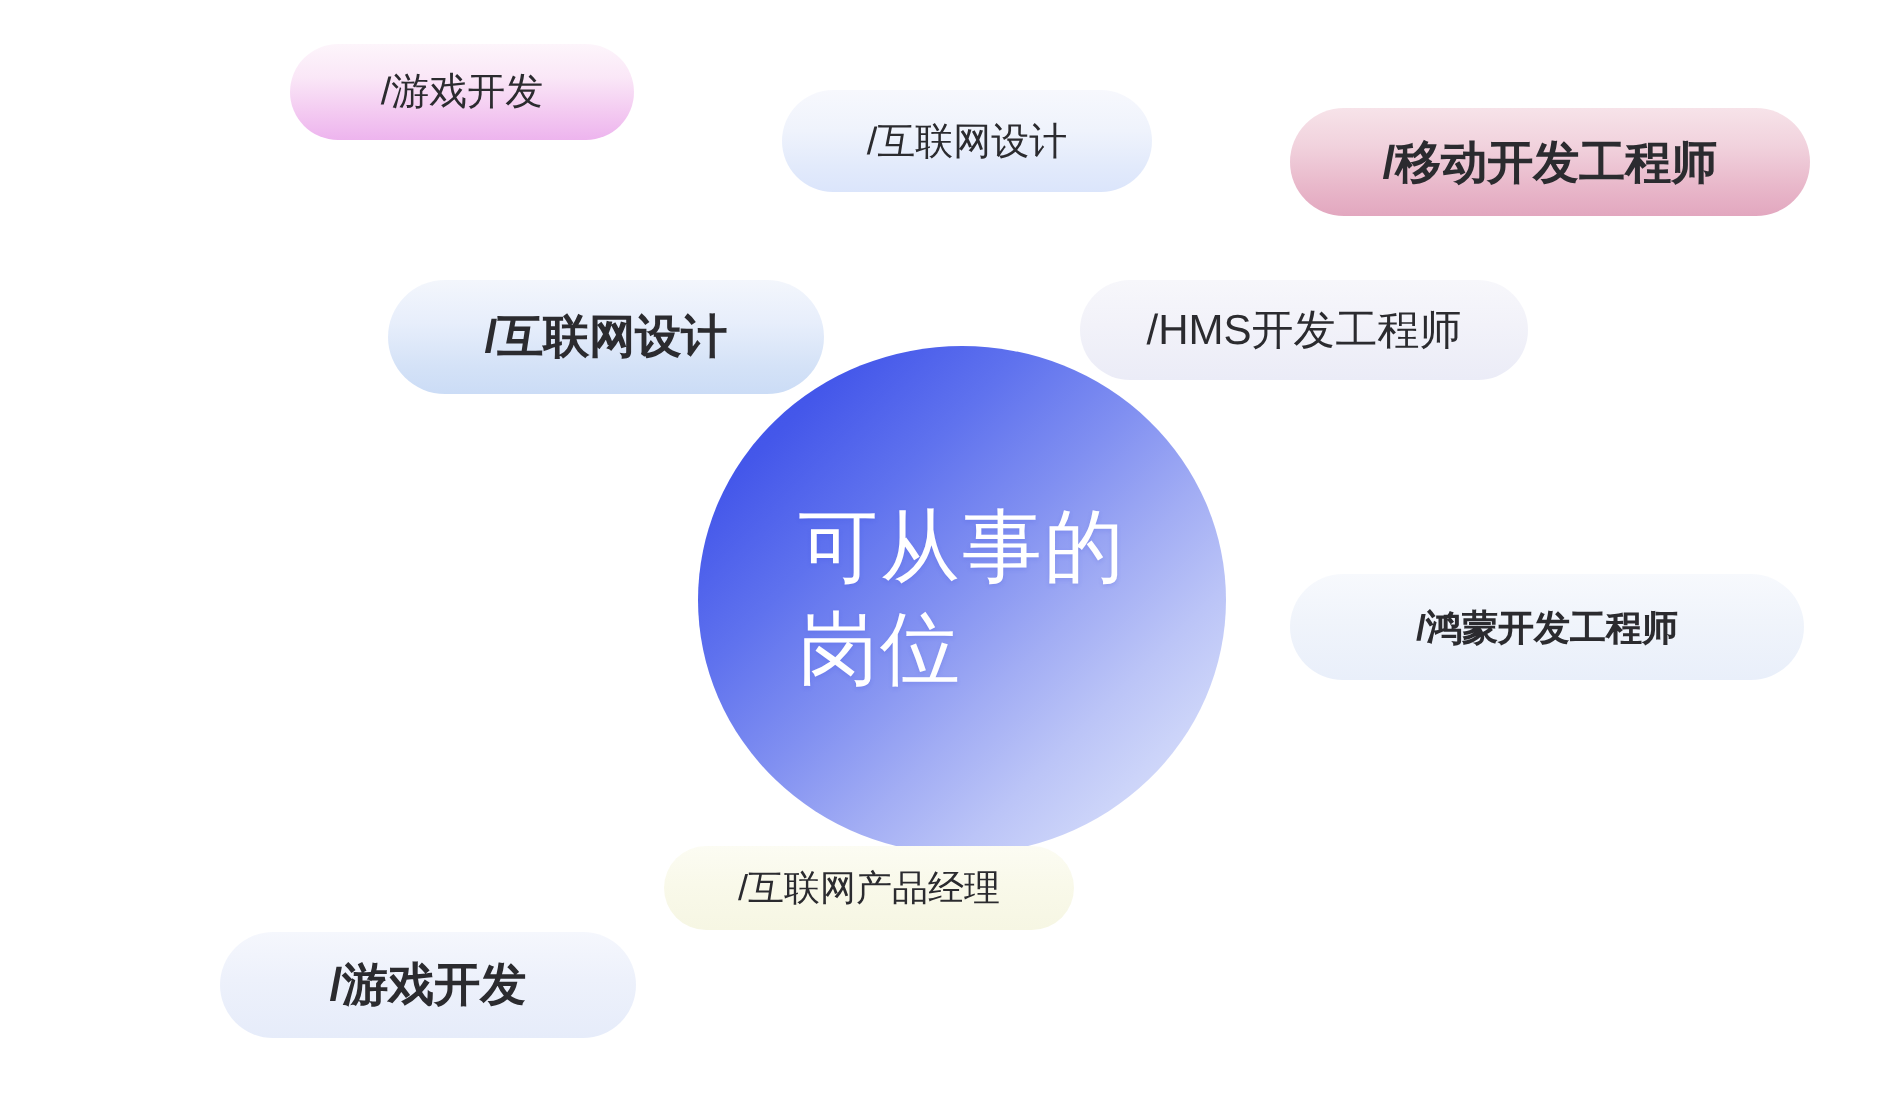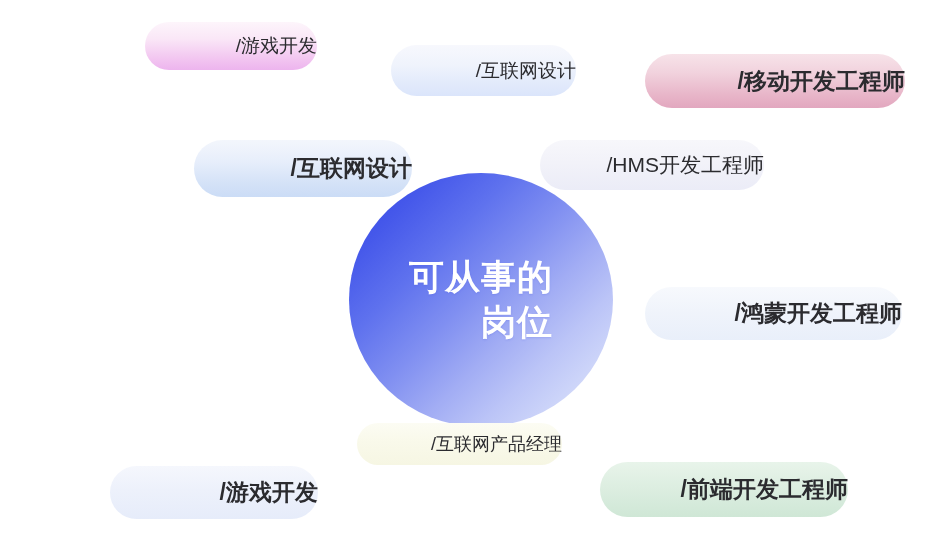--- a/index.html
+++ b/index.html
@@ -35,35 +35,35 @@
         #bbc4f7 74%,
         #ccd4f9 84%,
         #d9def9 92%,
         #e3e7fb 100%);
     display: flex;
     align-items: center;
     justify-content: center;
   }
   .hub-label {
     color: #ffffff;
-    font-size: 35px;
-    font-weight: 700;
+    font-size: 40px;
+    font-weight: 400;
     line-height: 1.28;
-    text-align: right;
+    text-align: left;
     letter-spacing: 1px;
     white-space: pre-line;
     text-shadow: 0 1px 2px rgba(60,80,220,0.18);
   }
 
   
   .pill {
     position: absolute;
     display: flex;
     align-items: center;
-    justify-content: flex-end;
+    justify-content: center;
     box-sizing: border-box;
     border-radius: 999px;
     color: #2b2b2f;
     white-space: nowrap;
     font-weight: 400;
   }
 
   
   .p-youxi {
     left: 145px; top: 22px;
@@ -101,26 +101,26 @@
   .p-xiaochengxu {
     left: 26px; top: 279px;
     width: 275px; height: 54px;
     font-size: 23px;
     font-weight: 700;
     background: linear-gradient(180deg, #f5f8fd 0%, #eef3fb 45%, #e6eefa 100%);
   }
   .p-hongmeng {
     left: 645px; top: 287px;
     width: 257px; height: 53px;
-    font-size: 23px;
+    font-size: 18px;
     font-weight: 700;
     background: linear-gradient(180deg, #f7f9fd 0%, #f0f4fb 45%, #e9effa 100%);
   }
   .p-chanpin-jingli {
-    left: 357px; top: 423px;
+    left: 332px; top: 423px;
     width: 205px; height: 42px;
     font-size: 18px;
     background: linear-gradient(180deg, #fcfcf3 0%, #f9f9ea 45%, #f6f6e3 100%);
   }
   .p-chanpinzongjian {
     left: 110px; top: 466px;
     width: 208px; height: 53px;
     font-size: 23px;
     font-weight: 700;
     background: linear-gradient(180deg, #f5f7fd 0%, #edf1fb 45%, #e6ecfa 100%);
@@ -169,17 +169,14 @@
   </div>
 
   <div class="pill p-chanpin-jingli">
     <span>/互联网产品经理</span>
   </div>
 
   <div class="pill p-chanpinzongjian">
     <span>/游戏开发</span>
   </div>
 
-  <div class="pill p-qianduan">
-    <span>/前端开发工程师</span>
-  </div>
 
 </div>
 
 </body></html>

